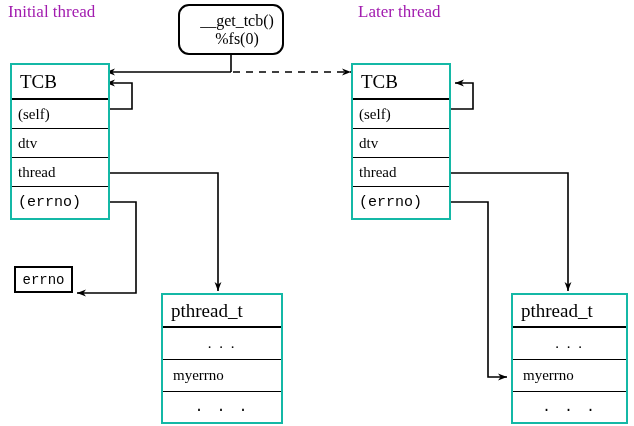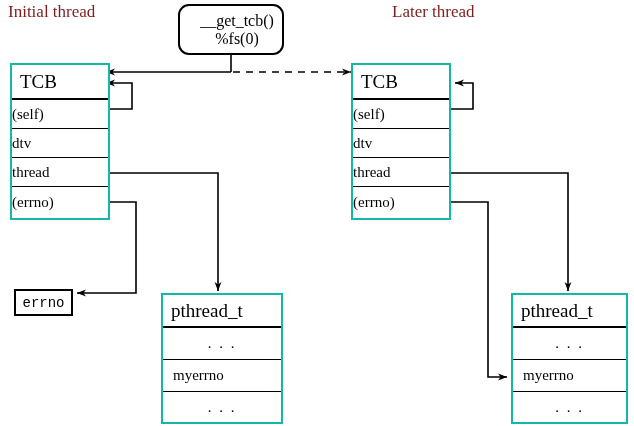--- a/index.html
+++ b/index.html
@@ -22,41 +22,41 @@
     top: 0;
     width: 634px;
     height: 426px;
     pointer-events: none;
   }
   .title {
     position: absolute;
     font-size: 17px;
     line-height: 20px;
     white-space: nowrap;
-    color: #7f1d1d;
+    color: #a21caf;
   }
   
   .struct {
     position: absolute;
     box-sizing: border-box;
     border: 2px solid #14b8a6;
     background: #ffffff;
   }
   .struct .row {
     box-sizing: border-box;
     width: 100%;
     display: flex;
     align-items: center;
     border-bottom: 1px solid #000;
     font-size: 15px;
-    padding-left: 0;
+    padding-left: 6px;
     white-space: nowrap;
     background: #ffffff;
   }
-  .struct .row.last { border-bottom: none; }
+  .struct .row.last { border-bottom: none; font-family: Liberation Mono, monospace; }
   .struct .row.head {
     font-size: 19px;
     border-bottom: 2px solid #000;
     justify-content: flex-start;
     padding-left: 8px;
   }
   .struct .row.center {
     justify-content: center;
     padding-left: 0;
     letter-spacing: 2px;
@@ -121,36 +121,36 @@
       <path d="M451,109 L473,109 L473,83 L455,83" marker-end="url(#ahL)"></path>
 
       <path d="M451,173 L568,173 L568,291" marker-end="url(#ahR)"></path>
 
       <path d="M451,202 L488,202 L488,377 L507,377" marker-end="url(#ahR)"></path>
     </g>
   </svg>
 
   <div class="title" style="left:8px; top:2px;">Initial thread</div>
 
-  <div class="title" style="left:358px; top:2px;margin-left:34px;">Later thread</div>
+  <div class="title" style="left:358px; top:2px;">Later thread</div>
 
   <div class="callout" style="left:178px; top:4px; width:106px; height:51px;padding-left:12px;">
     <div class="l1">__get_tcb()</div>
     <div class="l2">%fs(0)</div>
   </div>
 
   <div class="struct" style="left:10px; top:63px; width:100px; height:157px;">
     <div class="row head" style="height:35px;">TCB</div>
     <div class="row" style="height:29px;">(self)</div>
     <div class="row" style="height:29px;">dtv</div>
     <div class="row" style="height:29px;">thread</div>
     <div class="row last" style="height:31px;">(errno)</div>
   </div>
 
-  <div class="plainbox" style="left:14px; top:289px; width:59px; height:27px;">
+  <div class="plainbox" style="left:14px; top:266px; width:59px; height:27px;">
     <span>errno</span>
   </div>
 
   <div class="struct" style="left:161px; top:293px; width:122px; height:131px;">
     <div class="row head" style="height:33px;">pthread_t</div>
     <div class="row center" style="height:32px;">. . .</div>
     <div class="row center" style="height:32px; letter-spacing:0; justify-content:flex-start; padding-left:10px;">myerrno</div>
     <div class="row center last" style="height:30px;">. . .</div>
   </div>
 

